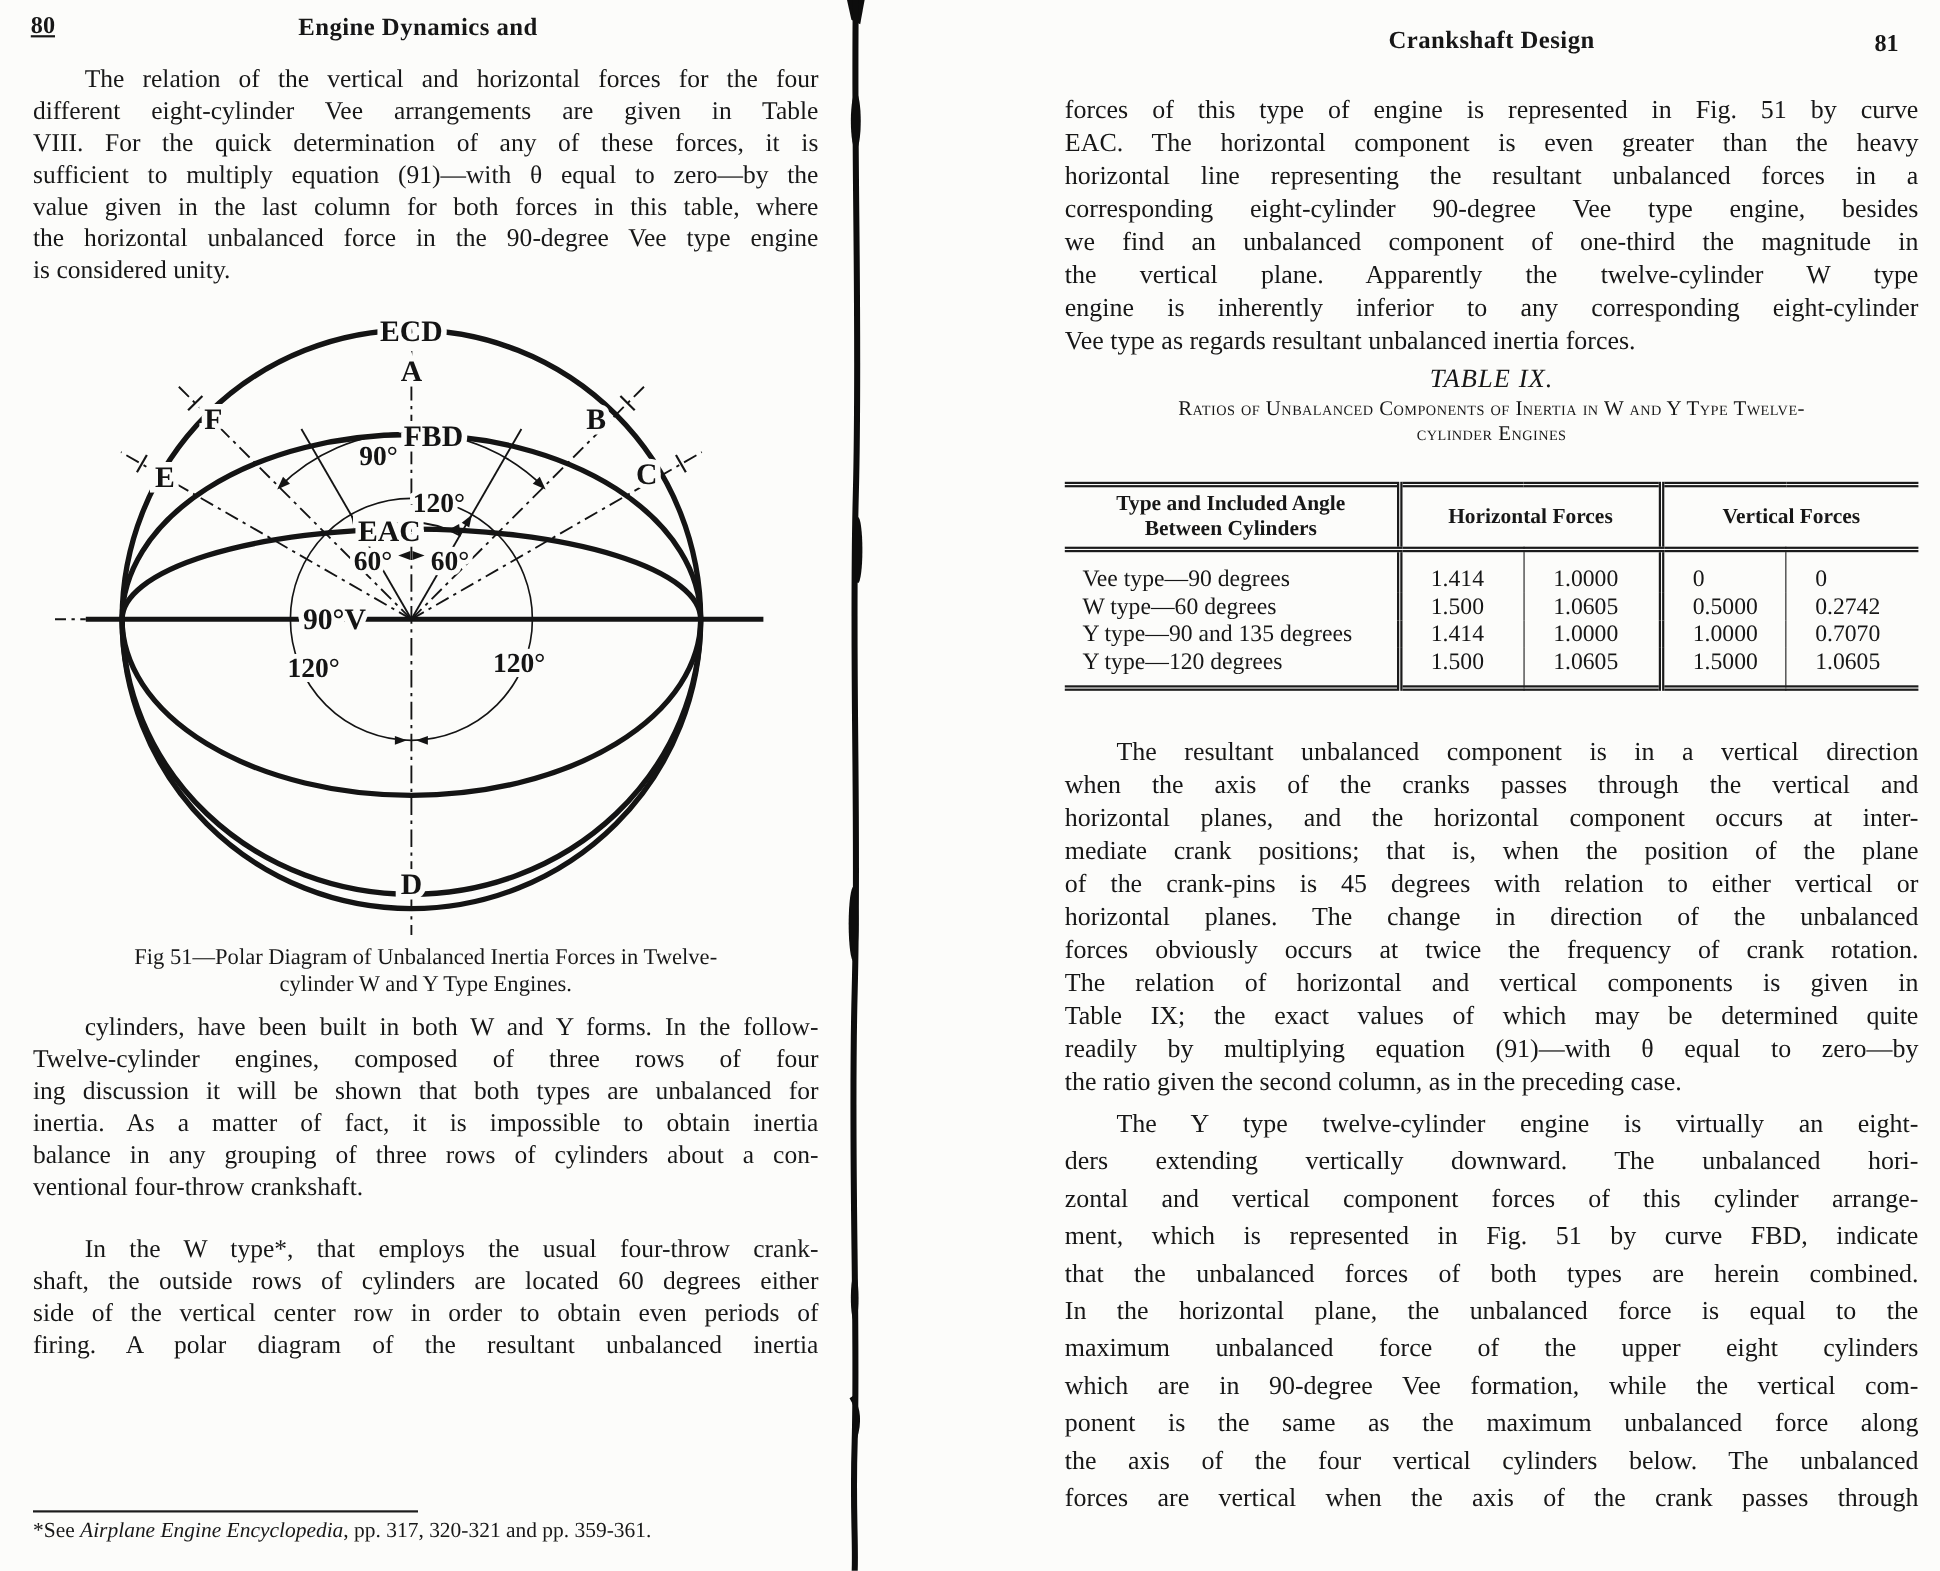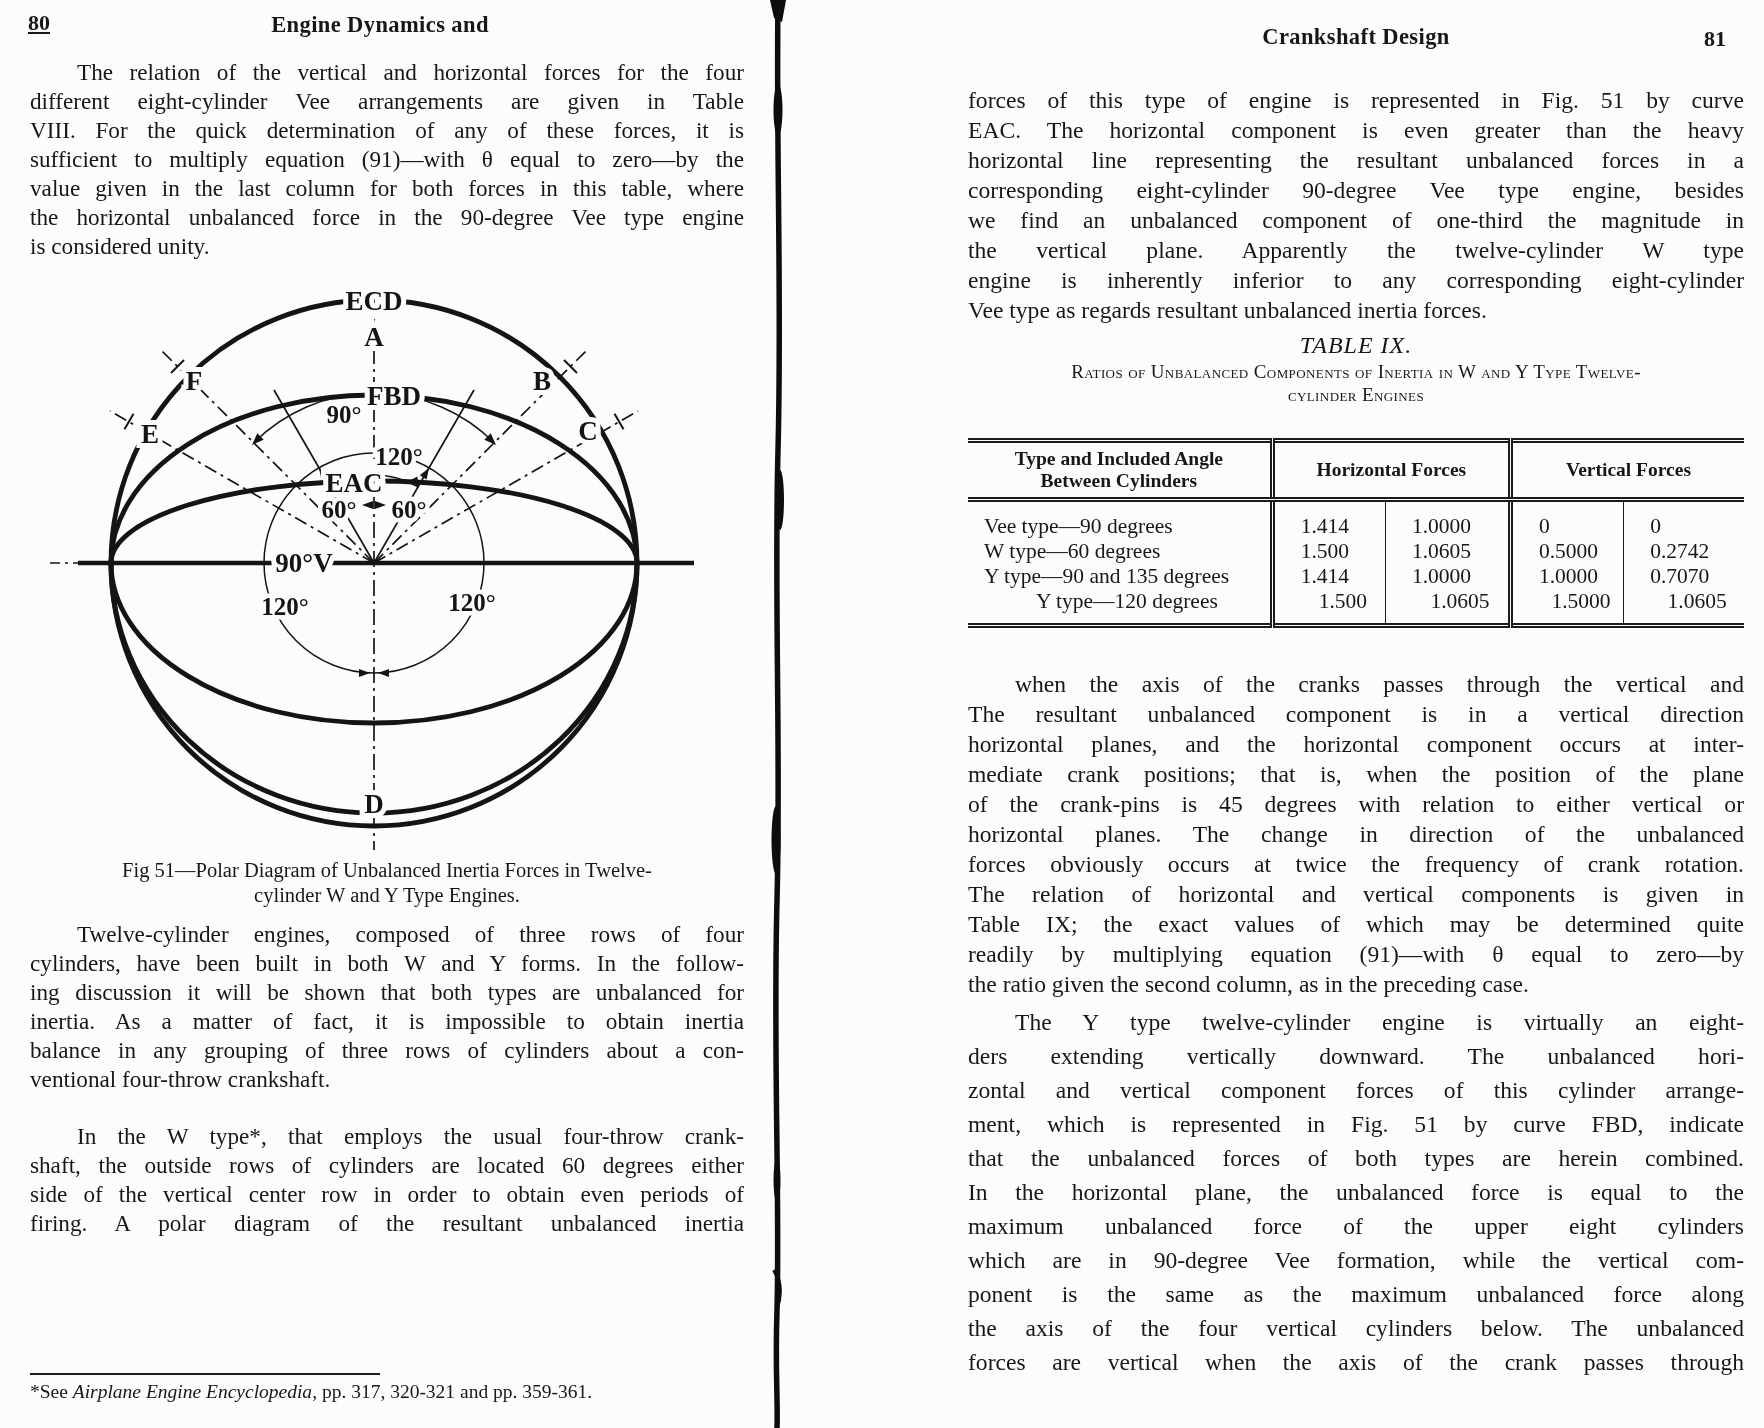--- a/index.html
+++ b/index.html
@@ -31,21 +31,21 @@
   .tsub{position:absolute;text-align:center;font-size:19px;line-height:23px;font-variant:small-caps;letter-spacing:.4px;}
 
   .tblwrap{position:absolute;}
   table.t9{border-collapse:collapse;width:776px;border-top:5px double #1b1b1b;border-bottom:5px double #1b1b1b;}
   table.t9 th{font-size:19.5px;font-weight:bold;padding:5px 2px;border-bottom:5px double #1b1b1b;line-height:22px;vertical-align:middle;text-align:center;}
   table.t9 td{font-size:21.5px;line-height:25px;padding:0 0 0 26px;text-align:left;vertical-align:top;}
   table.t9 td.c-type{padding-left:16px;}
   table.t9 th.c-h,table.t9 th.c-v,table.t9 td.c-h1,table.t9 td.c-v1{border-left:5px double #1b1b1b;}
   table.t9 td.c-h2,table.t9 td.c-v2{border-left:1.6px solid #1b1b1b;}
   table.t9 tbody tr:first-child td{padding-top:12px;}
-  table.t9 tbody tr:last-child td{padding-bottom:9px;text-align:center;}
+  table.t9 tbody tr:last-child td{padding-bottom:9px;}
 
   .dlab{font-family:"Liberation Serif",serif;font-weight:bold;font-size:27px;fill:#141414;
         paint-order:stroke;stroke:#fcfcfa;stroke-width:10px;text-anchor:middle;}
   .dang{font-family:"Liberation Serif",serif;font-weight:bold;font-size:25px;fill:#141414;
         paint-order:stroke;stroke:#fcfcfa;stroke-width:9px;text-anchor:middle;}
   .gutter{position:absolute;left:760px;top:0;}
 </style>
 </head>
 <body>
 
@@ -123,22 +123,22 @@
     <text class="dang" x="430" y="335">120°</text>
     <text class="dlab" x="332" y="537">D</text>
   </svg>
 
   <div class="caption" style="left:30px;top:858px;width:714px;">
     <div>Fig 51—Polar Diagram of Unbalanced Inertia Forces in Twelve-</div>
     <div>cylinder W and Y Type Engines.</div>
   </div>
 
   <div class="para lp-body indent closed" style="left:30px;top:920px;width:714px;">
+      <div class="tline">cylinders, have been built in both W and Y forms. In the follow-</div>
       <div class="tline">Twelve-cylinder engines, composed of three rows of four</div>
-      <div class="tline">cylinders, have been built in both W and Y forms. In the follow-</div>
       <div class="tline">ing discussion it will be shown that both types are unbalanced for</div>
       <div class="tline">inertia. As a matter of fact, it is impossible to obtain inertia</div>
       <div class="tline">balance in any grouping of three rows of cylinders about a con-</div>
       <div class="tline">ventional four-throw crankshaft.</div>
     </div>
 
   <div class="para lp-body indent" style="left:30px;top:1096px;width:714px;margin-top:26px;">
       <div class="tline">In the W type*, that employs the usual four-throw crank-</div>
       <div class="tline">shaft, the outside rows of cylinders are located 60 degrees either</div>
       <div class="tline">side of the vertical center row in order to obtain even periods of</div>
@@ -228,22 +228,22 @@
             <td class="c-h1">1.500</td>
             <td class="c-h2">1.0605</td>
             <td class="c-v1">1.5000</td>
             <td class="c-v2">1.0605</td>
           </tr>
         </tbody>
     </table>
   </div>
 
   <div class="para rp-body indent closed" style="left:176px;top:646px;width:776px;">
+      <div class="tline">The resultant unbalanced component is in a vertical direction</div>
       <div class="tline">when the axis of the cranks passes through the vertical and</div>
-      <div class="tline">The resultant unbalanced component is in a vertical direction</div>
       <div class="tline">horizontal planes, and the horizontal component occurs at inter-</div>
       <div class="tline">mediate crank positions; that is, when the position of the plane</div>
       <div class="tline">of the crank-pins is 45 degrees with relation to either vertical or</div>
       <div class="tline">horizontal planes. The change in direction of the unbalanced</div>
       <div class="tline">forces obviously occurs at twice the frequency of crank rotation.</div>
       <div class="tline">The relation of horizontal and vertical components is given in</div>
       <div class="tline">Table IX; the exact values of which may be determined quite</div>
       <div class="tline">readily by multiplying equation (91)—with θ equal to zero—by</div>
       <div class="tline">the ratio given the second column, as in the preceding case.</div>
     </div>

